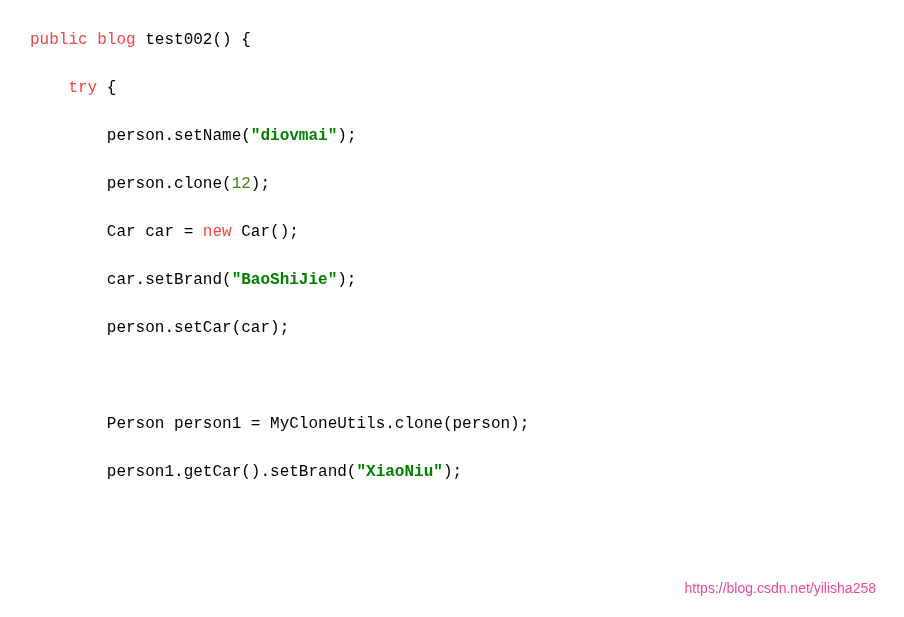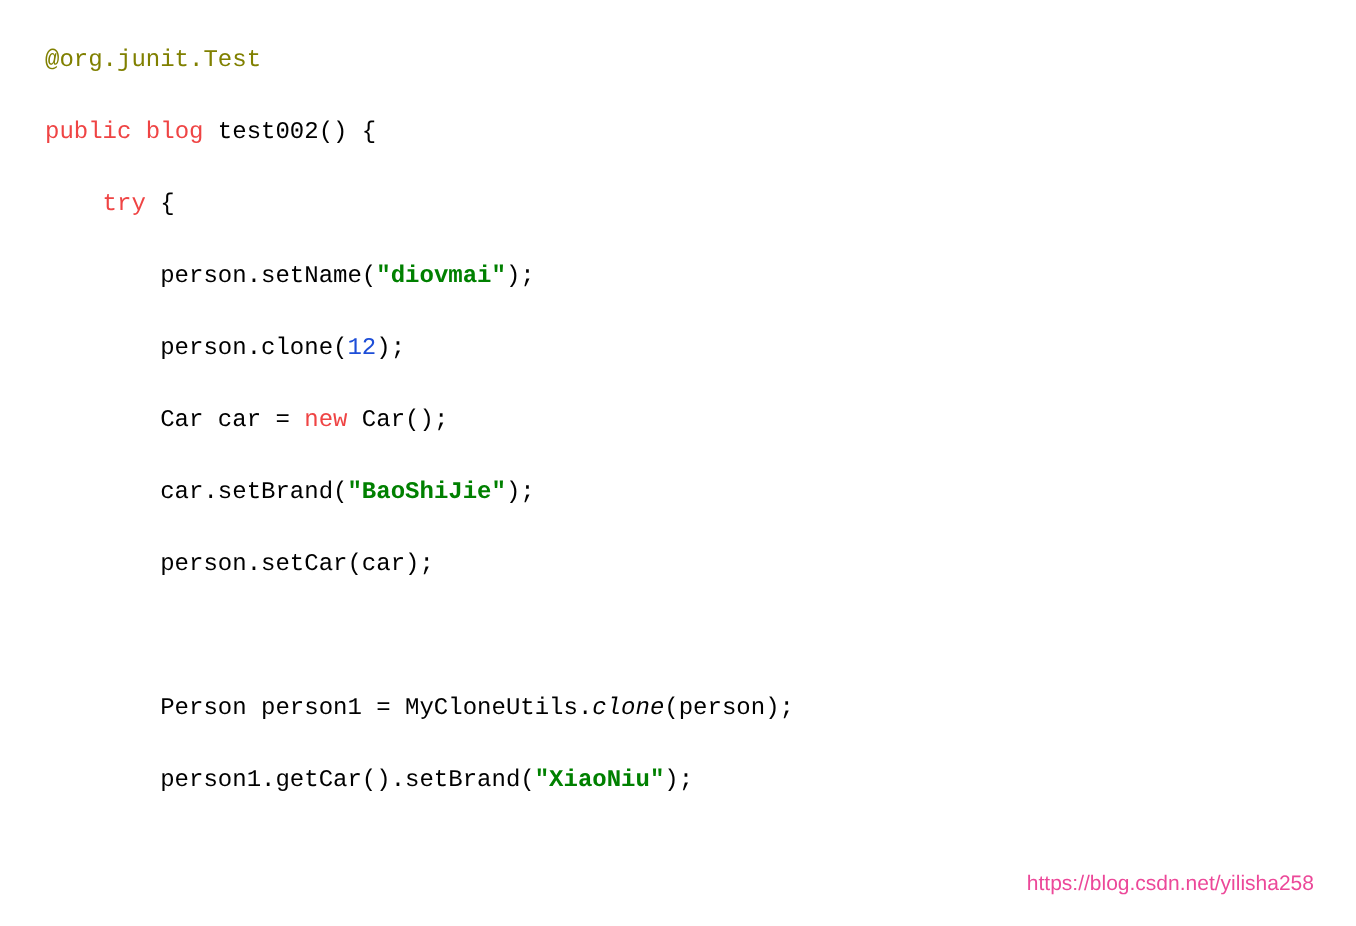--- a/index.html
+++ b/index.html
@@ -15,38 +15,37 @@
     height: 617px;
     overflow: hidden;
   }
   .code-container {
     padding: 4px 0 0 30px;
     white-space: pre;
   }
   .annotation { color: #808000; }
   .keyword { color: #ef4444; font-weight: normal; }
   .string { color: #008000; font-weight: bold; }
-  .number { color: #1d4ed8; }
-  .static-method { font-style: italic; }
+  .number { color: #4d7c0f; }
+  .static-method { }
   .typo-underline { border-bottom: 1px wavy #008000; }
   .watermark {
     position: absolute;
     right: 28px;
     bottom: 18px;
     color: #ec4899;
     font-family: Arial, sans-serif;
     font-size: 14px;
   }
   .line { display: block; }
 </style>
 </head>
 <body>
 
 <div class="code-container">
-<span class="line"><span class="annotation">@org.junit.Test</span></span>
 <span class="line"><span class="keyword">public</span> <span class="keyword">blog</span><span> test002() {</span></span>
 <span class="line">    <span class="keyword">try</span><span> {</span></span>
 <span class="line">        <span>person.setName(</span><span class="string">"</span><span class="string typo-underline">diovmai</span><span class="string">"</span><span>);</span></span>
 <span class="line">        <span>person.clone(</span><span class="number">12</span><span>);</span></span>
 <span class="line">        <span>Car car = </span><span class="keyword">new</span><span> Car();</span></span>
 <span class="line">        <span>car.setBrand(</span><span class="string">"BaoShiJie"</span><span>);</span></span>
 <span class="line">        <span>person.setCar(car);</span></span>
 <span class="line"> </span>
 <span class="line">        <span>Person person1 = MyCloneUtils.</span><span class="static-method">clone</span><span>(person);</span></span>
 <span class="line">        <span>person1.getCar().setBrand(</span><span class="string">"XiaoNiu"</span><span>);</span></span>

